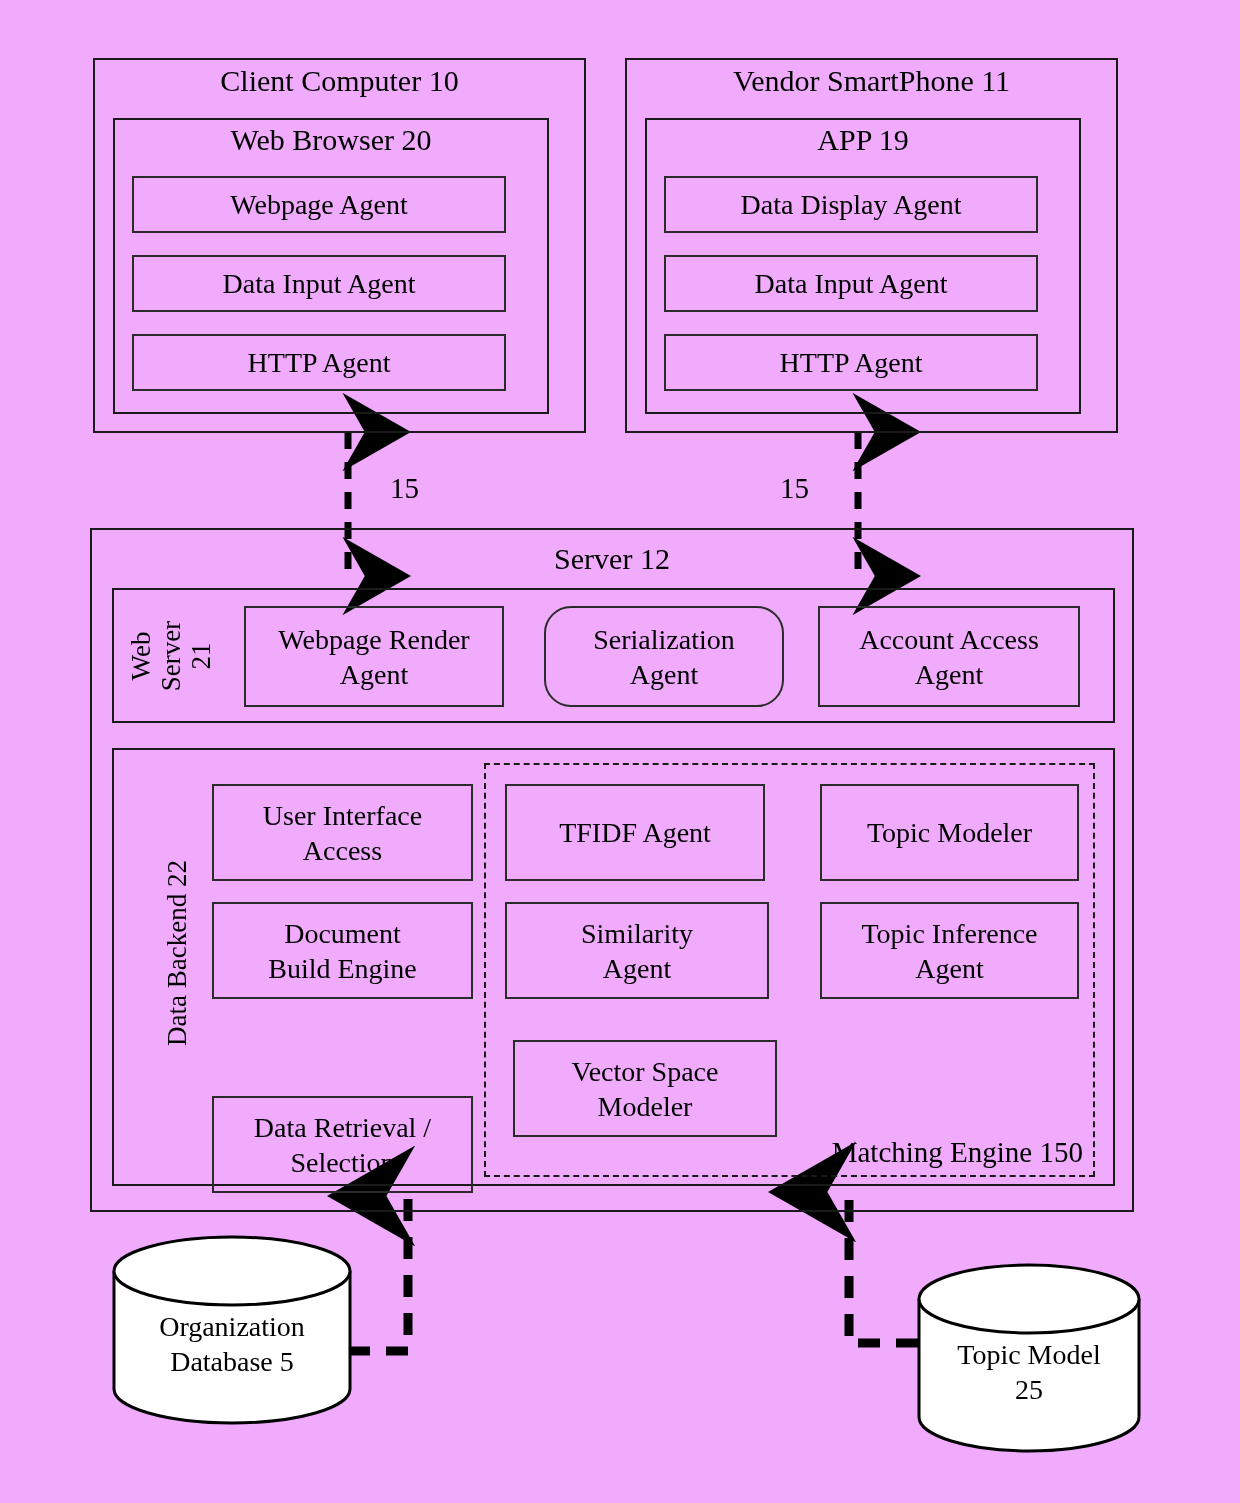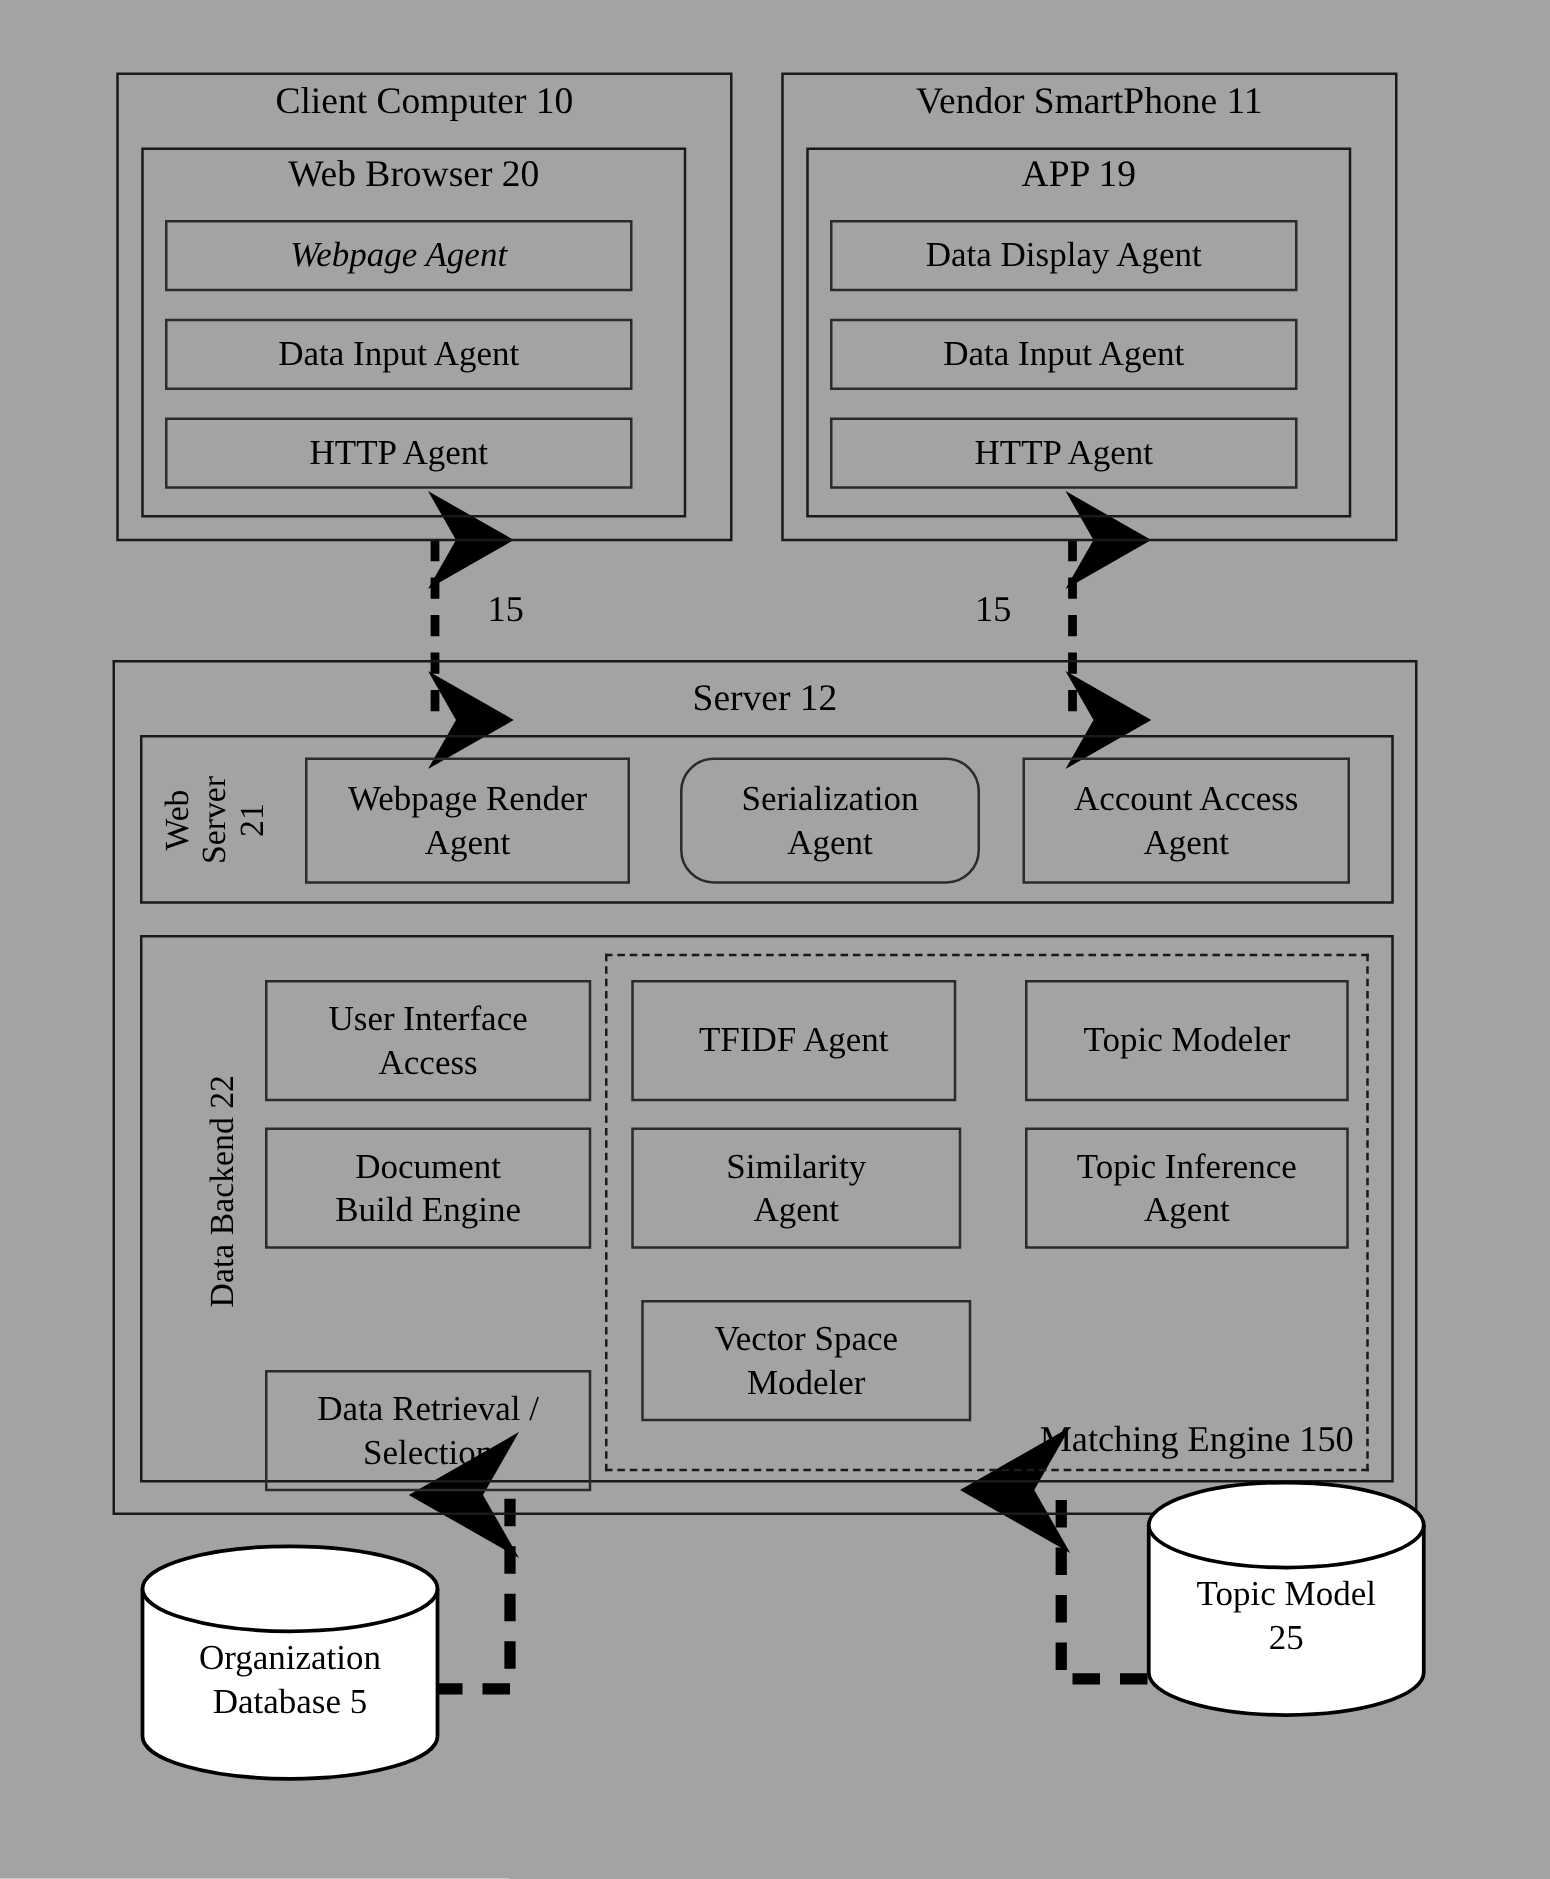--- a/index.html
+++ b/index.html
@@ -4,21 +4,21 @@
 <style>
   html, body {
     margin: 0;
     padding: 0;
     background: #ffffff;
   }
   #canvas {
     position: relative;
     width: 1240px;
     height: 1503px;
-    background: #a3a3a3;
+    background: #f0abfc;
     font-family: "Liberation Serif", "DejaVu Serif", serif;
     color: #000000;
     overflow: hidden;
   }
 
   
   .box {
     position: absolute;
     box-sizing: border-box;
     border: 2px solid #1a1a1a;
@@ -132,21 +132,21 @@
       <path d="M918,1343 L849,1343 L849,1192" fill="none" stroke="#000" stroke-width="9" stroke-dasharray="22,16" marker-end="url(#ah-up)"></path>
     </g>
   </svg>
 
   <div class="box" style="left:93px; top:58px; width:493px; height:375px;"></div>
   <div class="container-title" style="left:93px; width:493px; top:64px;">Client Computer 10</div>
 
   <div class="box" style="left:113px; top:118px; width:436px; height:296px;"></div>
   <div class="container-title" style="left:113px; width:436px; top:123px;">Web Browser 20</div>
 
-  <div class="agent" style="left:132px; top:176px; width:374px; height:57px;font-style:italic;">
+  <div class="agent" style="left:132px; top:176px; width:374px; height:57px;">
     <span>Webpage Agent</span>
   </div>
   <div class="agent" style="left:132px; top:255px; width:374px; height:57px;">
     <span>Data Input Agent</span>
   </div>
   <div class="agent" style="left:132px; top:334px; width:374px; height:57px;">
     <span>HTTP Agent</span>
   </div>
 
   <div class="box" style="left:625px; top:58px; width:493px; height:375px;"></div>
@@ -231,21 +231,21 @@
 
   <div class="cyl" style="left:110px; top:1233px; width:244px; height:194px;">
     <svg width="244" height="194" viewBox="0 0 244 194">
       <path d="M4,38 L4,156 A118,34 0 0 0 240,156 L240,38" fill="#ffffff" stroke="#000" stroke-width="3"></path>
       <ellipse cx="122" cy="38" rx="118" ry="34" fill="#ffffff" stroke="#000" stroke-width="3"></ellipse>
     </svg>
     <div class="cyl-text" style="top:76px; white-space:pre-line;">Organization
 Database 5</div>
   </div>
 
-  <div class="cyl" style="left:915px; top:1182px; width:228px; height:194px;font-family:Liberation Serif, serif;">
+  <div class="cyl" style="left:915px; top:1261px; width:228px; height:194px;font-family:Liberation Serif, serif;">
     <svg width="228" height="194" viewBox="0 0 228 194">
       <path d="M4,38 L4,156 A110,34 0 0 0 224,156 L224,38" fill="#ffffff" stroke="#000" stroke-width="3"></path>
       <ellipse cx="114" cy="38" rx="110" ry="34" fill="#ffffff" stroke="#000" stroke-width="3"></ellipse>
     </svg>
     <div class="cyl-text" style="top:76px; white-space:pre-line;">Topic Model
 25</div>
   </div>
 
 </div>
 

